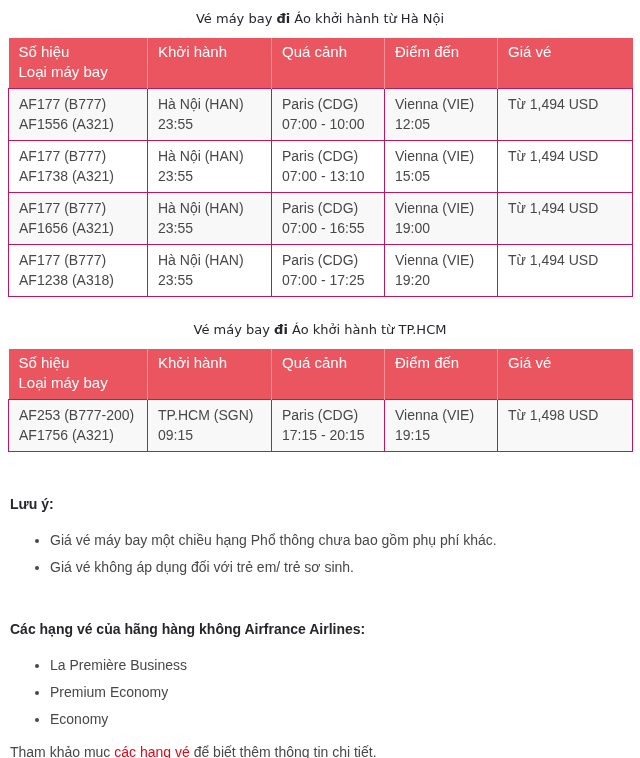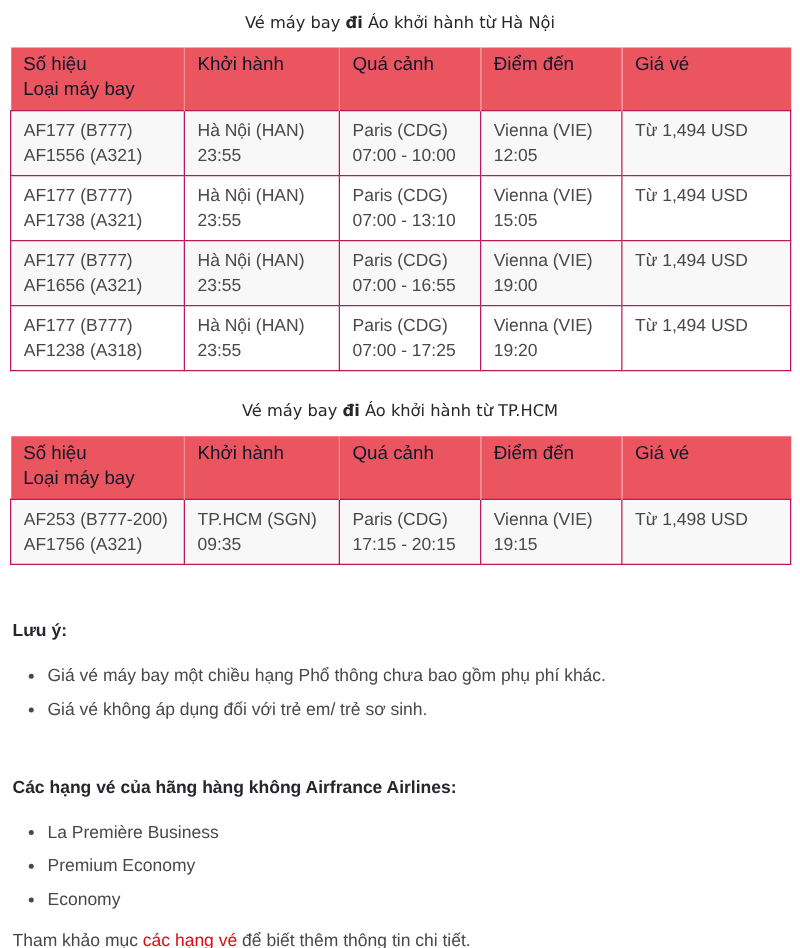--- a/index.html
+++ b/index.html
@@ -22,21 +22,21 @@
   }
   .section-title strong { font-weight: 700; }
   table.flights {
     border-collapse: collapse;
     table-layout: fixed;
     width: 624px;
     margin: 0 8px;
   }
   table.flights th {
     background: #ea5560;
-    color: #0f172a;
+    color: #ffffff;
     font-weight: 400;
     font-size: 15px;
     text-align: left;
     vertical-align: top;
     padding: 4px 10px 6px 10px;
     line-height: 20px;
     border-right: 1px solid rgba(255,255,255,0.35);
   }
   table.flights th:last-child { border-right: none; }
   table.flights td {
@@ -58,21 +58,21 @@
     font-size: 14px;
     line-height: 20px;
   }
   ul.note-list {
     margin: 16px 0 0 0;
     padding: 0 0 0 28px;
     list-style: disc;
   }
   ul.note-list li {
     line-height: 20px;
-    margin: 0 0 7px 0;
+    margin: 0 0 7px 12px;
     color: #484848;
   }
   p.ref-line {
     margin: 13px 0 0 0;
     line-height: 20px;
   }
   a.inline-link {
     color: #e30613;
     text-decoration: none;
     cursor: pointer;
@@ -232,21 +232,21 @@
     </tr>
   </thead>
   <tbody>
     <tr>
       <td>
           <div>AF253 (B777-200)</div>
           <div>AF1756 (A321)</div>
         </td>
       <td>
           <div>TP.HCM (SGN)</div>
-          <div>09:35</div>
+          <div>09:15</div>
         </td>
       <td>
           <div>Paris (CDG)</div>
           <div>17:15 - 20:15</div>
         </td>
       <td>
           <div>Vienna (VIE)</div>
           <div>19:15</div>
         </td>
       <td>

